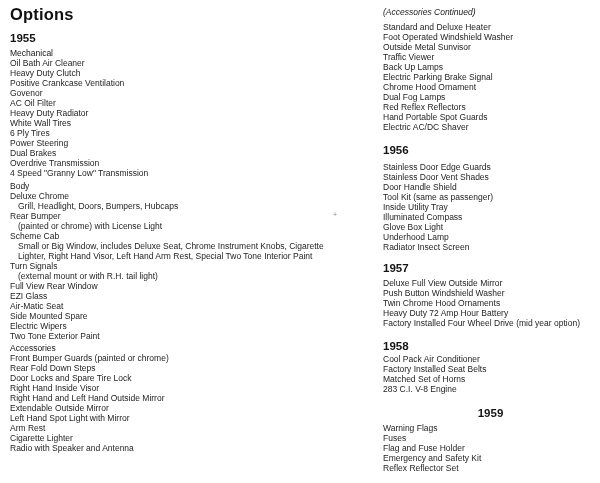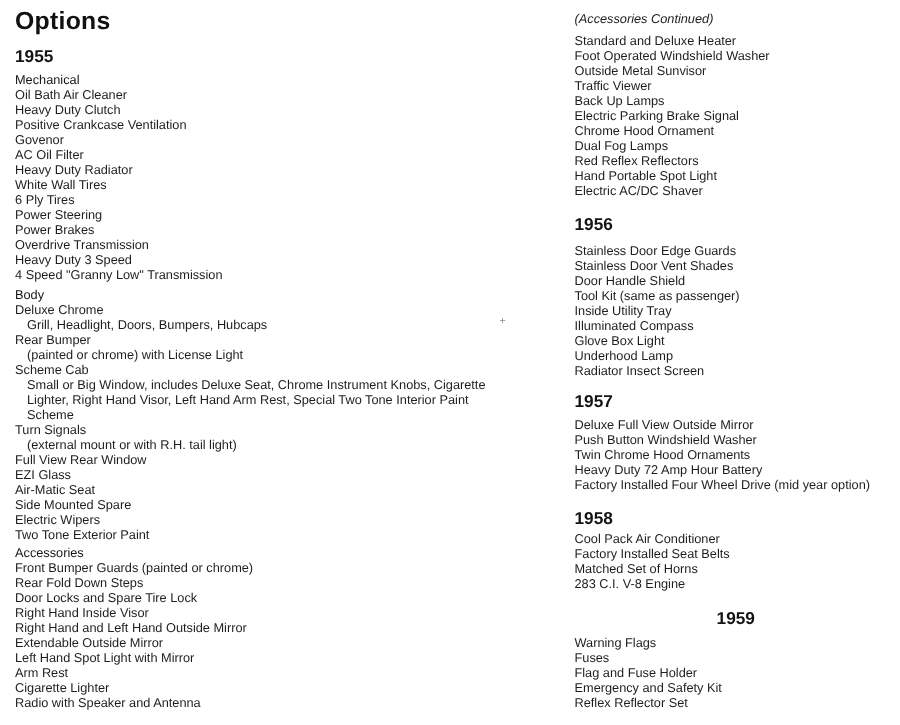--- a/index.html
+++ b/index.html
@@ -83,36 +83,34 @@
     <div class="list">
         <div class="item">Oil Bath Air Cleaner</div>
         <div class="item">Heavy Duty Clutch</div>
         <div class="item">Positive Crankcase Ventilation</div>
         <div class="item">Govenor</div>
         <div class="item">AC Oil Filter</div>
         <div class="item">Heavy Duty Radiator</div>
         <div class="item">White Wall Tires</div>
         <div class="item">6 Ply Tires</div>
         <div class="item">Power Steering</div>
-        <div class="item">Power Brakes</div>
+        <div class="item">Dual Brakes</div>
         <div class="item">Overdrive Transmission</div>
-        <div class="item">Heavy Duty 3 Speed</div>
         <div class="item">4 Speed "Granny Low" Transmission</div>
       </div>
 
     <h3 class="grp g1">Body</h3>
     <div class="list">
         <div class="item">Deluxe Chrome</div>
         <div class="item indent">Grill, Headlight, Doors, Bumpers, Hubcaps</div>
         <div class="item">Rear Bumper</div>
         <div class="item indent">(painted or chrome) with License Light</div>
         <div class="item">Scheme Cab</div>
         <div class="item indent">Small or Big Window, includes Deluxe Seat, Chrome Instrument Knobs, Cigarette</div>
         <div class="item indent">Lighter, Right Hand Visor, Left Hand Arm Rest, Special Two Tone Interior Paint</div>
-        <div class="item indent">Scheme</div>
         <div class="item">Turn Signals</div>
         <div class="item indent">(external mount or with R.H. tail light)</div>
         <div class="item">Full View Rear Window</div>
         <div class="item">EZI Glass</div>
         <div class="item">Air-Matic Seat</div>
         <div class="item">Side Mounted Spare</div>
         <div class="item">Electric Wipers</div>
         <div class="item">Two Tone Exterior Paint</div>
       </div>
 
@@ -136,21 +134,21 @@
     <div class="list">
         <div class="item">Standard and Deluxe Heater</div>
         <div class="item">Foot Operated Windshield Washer</div>
         <div class="item">Outside Metal Sunvisor</div>
         <div class="item">Traffic Viewer</div>
         <div class="item">Back Up Lamps</div>
         <div class="item">Electric Parking Brake Signal</div>
         <div class="item">Chrome Hood Ornament</div>
         <div class="item">Dual Fog Lamps</div>
         <div class="item">Red Reflex Reflectors</div>
-        <div class="item">Hand Portable Spot Light</div>
+        <div class="item">Hand Portable Spot Guards</div>
         <div class="item">Electric AC/DC Shaver</div>
       </div>
 
     <section class="sec-1956">
       <h2 class="year">1956</h2>
       <div class="list">
           <div class="item">Stainless Door Edge Guards</div>
           <div class="item">Stainless Door Vent Shades</div>
           <div class="item">Door Handle Shield</div>
           <div class="item">Tool Kit (same as passenger)</div>

